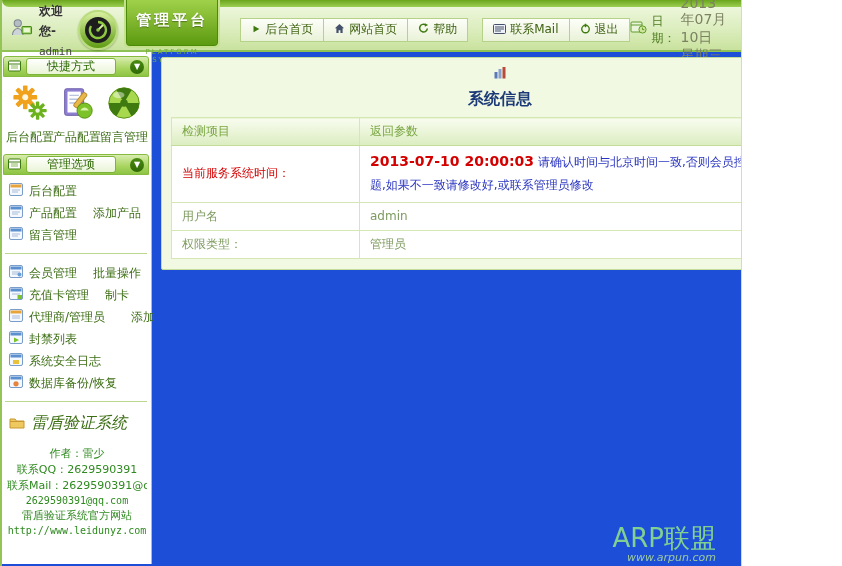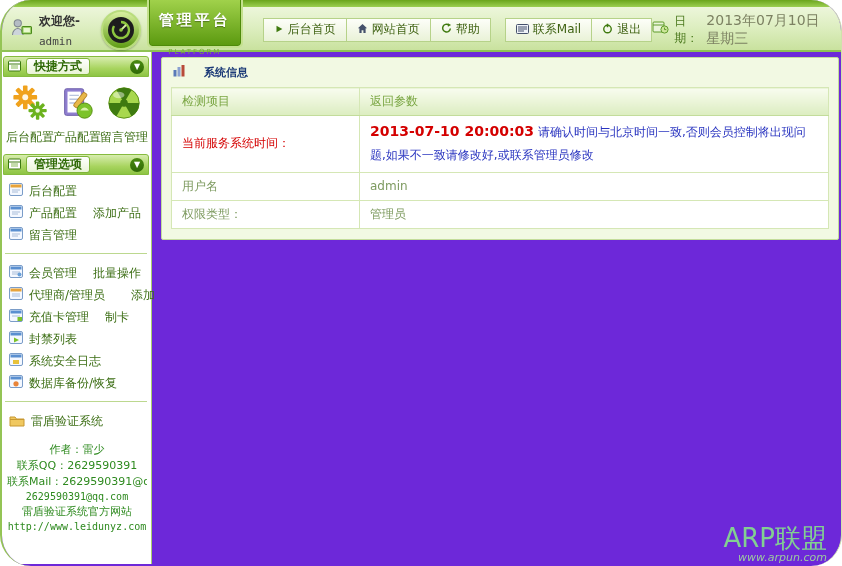--- a/index.html
+++ b/index.html
@@ -1,18 +1,18 @@
 <!DOCTYPE html>
 <html><head>
 <meta charset="utf-8">
 <style>
   * { box-sizing: border-box; margin: 0; padding: 0; }
   body { font-family: "DejaVu Sans", "Liberation Sans", sans-serif; background:#fff; }
-  .page { position:relative; width:842px; height:566px; background:#6d28d9; overflow:hidden;
-          border-left:2px solid #94c455; border-right:1px solid #cfe2ab;border-radius:31px; }
+  .page { position:relative; width:742px; height:566px; background:#1d4ed8; overflow:hidden;
+          border-left:2px solid #94c455; border-right:1px solid #cfe2ab; }
 
   
   .header { position:relative; height:52px;
     background:linear-gradient(180deg,#f2f9e4 0%,#ddeec0 55%,#c9e29e 100%);
     border-bottom:2px solid #8ec254; }
   .header-topstrip { height:7px;
     background:linear-gradient(180deg,#6aa51c,#9ccf52);
     border-bottom-left-radius:10px; }
   .header-row { display:flex; align-items:center; height:45px; padding:0 8px; }
   .welcome { display:flex; align-items:center; gap:5px; width:108px; }
@@ -41,60 +41,60 @@
 
   
   .content { display:flex; height:512px; }
   .sidebar { width:150px; flex:none; border-right:1px solid #a8cf6f; padding:2px 2px 0 1px; background:#fff; }
   .main { flex:1; position:relative; padding:5px 4px 0 9px; }
 
   
   .sec-header { display:flex; align-items:center; height:21px; padding:0 4px; gap:5px;
     background:linear-gradient(180deg,#d8edaf 0%,#a8d45f 60%,#8dc444 100%);
     border:1px solid #86bb3f; border-radius:3px 3px 0 0; margin-top:2px; }
-  .sec-chip { font-size:12px; font-weight:bold; color:#2f6a06; line-height:15px;
+  .sec-chip { font-size:12px; font-weight:normal; color:#2f6a06; line-height:15px;
     background:linear-gradient(180deg,#ffffff,#e9f4d6); border:1px solid #7fb43a;
-    border-radius:3px; padding:0 7px; }
+    border-radius:3px; padding:0 20px; }
   .sec-arrow { margin-left:auto; width:14px; height:14px; border-radius:50%;
     background:linear-gradient(180deg,#4a8a10,#2f6a06); display:flex; align-items:center;
     justify-content:center; cursor:pointer; }
   .sec-arrow span { color:#fff; font-size:8px; line-height:1; }
   .quick-row { display:flex; justify-content:space-between; padding:7px 3px 6px; }
   .quick-item { width:47px; text-align:center; cursor:pointer; }
   .quick-item .qlabel { display:block; font-size:12px; color:#3c6e14; margin-top:3px; white-space:nowrap; }
   .menu { padding:5px 0 4px 6px; }
   .menu-item { display:flex; align-items:center; gap:6px; height:22px; font-size:12px; color:#3c6e14; }
   .menu-item .mlabel { cursor:pointer; white-space:nowrap; }
   .menu-item .mextra { cursor:pointer; margin-left:10px; white-space:nowrap; }
   .divider { border-top:1px solid #bcd88f; margin:3px 2px; }
   .sys-item { display:flex; align-items:center; gap:6px; padding:8px 0 2px 6px;
-    font-size:12px; color:#3c6e14; cursor:pointer; }
+    font-size:16px; color:#3c6e14; cursor:pointer;font-style:italic; }
   .author { padding:10px 2px 0 4px; font-size:11px; color:#2e8a1f; line-height:1.45;text-align:center; }
   .author .mono { font-family:"DejaVu Sans Mono",monospace; font-size:10px; }
   .author div { white-space:nowrap; overflow:hidden; }
 
   
   .panel { width:678px; background:#f2f9e3; border:1px solid #c3dc9b; border-radius:2px; }
-  .panel-title { display:flex; align-items:center; gap:18px; padding:6px 10px 5px;
-    font-size:11px; font-weight:bold; color:#1b3a77; }
+  .panel-title { display:flex; align-items:center; gap:6px; padding:6px 10px 5px;
+    font-size:16px; font-weight:bold; color:#1b3a77;flex-direction:column; }
   .info-table { width:calc(100% - 18px); margin:2px 9px 10px; border-collapse:collapse;
     background:#fff; border:1px solid #c3dc9b; table-layout:fixed; }
   .info-table th, .info-table td { border:1px solid #d5e7b5; font-weight:normal;
     text-align:left; padding:5px 10px; font-size:12px; vertical-align:middle; }
   .info-table th { height:24px; color:#7aa643;
     background:linear-gradient(180deg,#f8fcef,#dcedc0); border-bottom:1px solid #c3dc9b; }
   .col-label { width:188px; }
   .row-time td { height:52px; }
   .t-label-alert { color:#d40000; font-weight:bold; font-size:13px; }
   .t-time { color:#d40000; font-weight:bold; font-size:14px; }
   .t-note { color:#2a35c0; font-size:12px; line-height:1.9; }
   .t-muted { color:#7d9a5f; }
 
   
-  .watermark { position:absolute; right:14px; bottom:2px; text-align:right; }
+  .watermark { position:absolute; right:25px; bottom:2px; text-align:right; }
   .wm-title { font-size:26px; color:#82cf92; line-height:1; }
   .wm-url { font-size:11px; font-style:italic; color:#9cc9a0; }
 </style>
 </head>
 <body>
 
 <div class="page">
 
   <div class="header">
     <div class="header-topstrip"></div>
@@ -314,36 +314,36 @@
                 <rect x="1.5" y="1.5" width="11" height="3" fill="#5a8fd0"></rect>
                 <path d="M3 7 h8 M3 9 h6" stroke="#a8bcd8"></path>
                 <circle cx="10.5" cy="9.5" r="2" fill="#6aa0d8"></circle>
               </svg></span>
           <span class="mlabel">会员管理</span>
           <span class="mextra">批量操作</span>
         </div>
         <div class="menu-item">
           <span><svg width="14" height="13" viewBox="0 0 14 13">
                 <rect x="0.5" y="0.5" width="13" height="12" rx="1.5" fill="#f4f8ff" stroke="#7a9cc8"></rect>
+                <rect x="1.5" y="1.5" width="11" height="3" fill="#5a8fd0"></rect>
+                <path d="M3 7 h8" stroke="#a8bcd8"></path>
+                <rect x="8.5" y="8" width="4.5" height="4" fill="#7cc32a"></rect>
+              </svg></span>
+          <span class="mlabel">充值卡管理</span>
+          <span class="mextra">制卡</span>
+        </div>
+        <div class="menu-item">
+          <span><svg width="14" height="13" viewBox="0 0 14 13">
+                <rect x="0.5" y="0.5" width="13" height="12" rx="1.5" fill="#f4f8ff" stroke="#7a9cc8"></rect>
                 <rect x="1.5" y="1.5" width="11" height="3" fill="#e8a33a"></rect>
                 <path d="M3 7 h8 M3 9 h8" stroke="#a8bcd8"></path>
               </svg></span>
           <span class="mlabel">代理商/管理员</span>
           <span class="mextra"></span>
           <span class="mextra" style="margin-left:4px">添加</span>
-        </div>
-        <div class="menu-item">
-          <span><svg width="14" height="13" viewBox="0 0 14 13">
-                <rect x="0.5" y="0.5" width="13" height="12" rx="1.5" fill="#f4f8ff" stroke="#7a9cc8"></rect>
-                <rect x="1.5" y="1.5" width="11" height="3" fill="#5a8fd0"></rect>
-                <path d="M3 7 h8" stroke="#a8bcd8"></path>
-                <rect x="8.5" y="8" width="4.5" height="4" fill="#7cc32a"></rect>
-              </svg></span>
-          <span class="mlabel">充值卡管理</span>
-          <span class="mextra">制卡</span>
         </div>
         <div class="menu-item">
           <span><svg width="14" height="13" viewBox="0 0 14 13">
                 <rect x="0.5" y="0.5" width="13" height="12" rx="1.5" fill="#f4f8ff" stroke="#7a9cc8"></rect>
                 <rect x="1.5" y="1.5" width="11" height="3" fill="#5a8fd0"></rect>
                 <path d="M5 6.5 L10 9 L5 11.5 Z" fill="#7cc32a"></path>
               </svg></span>
           <span class="mlabel">封禁列表</span>
         </div>
         <div class="menu-item">

